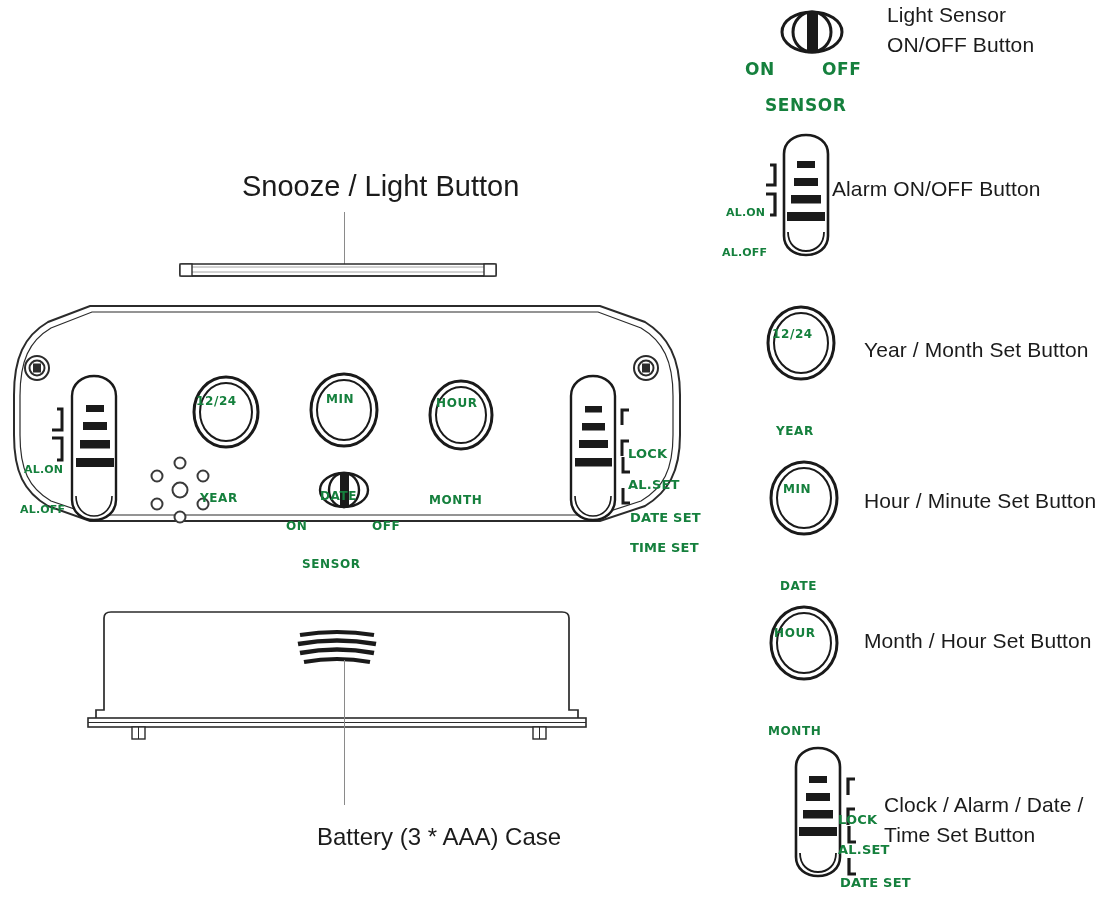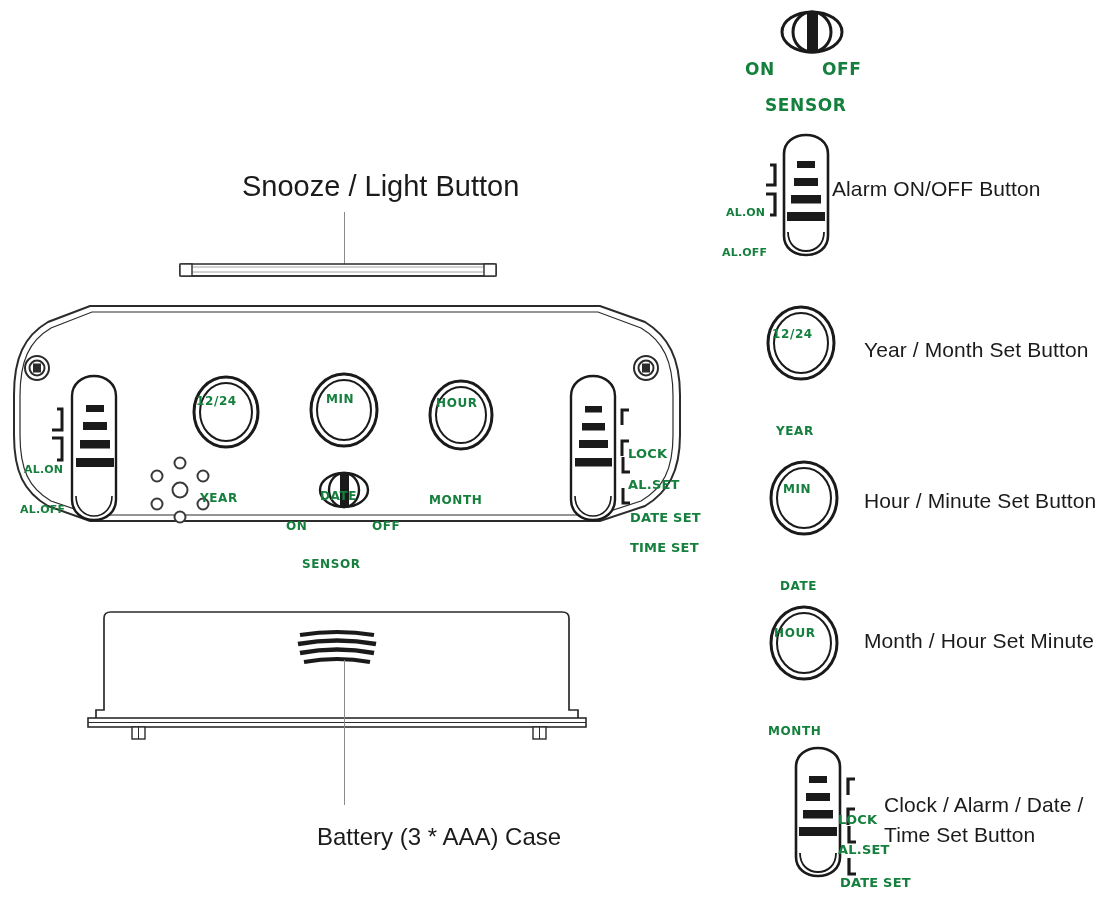--- a/index.html
+++ b/index.html
@@ -233,20 +233,22 @@
   <div class="big-label" style="left:283px; top:823px; font-size:24px;">Battery (3 * AAA) Case</div>
 
   <svg class="abs" style="left:752px; top:6px;" width="120" height="70" viewBox="0 0 120 70">
     <ellipse cx="60" cy="26" rx="30" ry="20" fill="#ffffff" stroke="#1a1a1a" stroke-width="3"></ellipse>
     <ellipse cx="60" cy="26" rx="19" ry="20" fill="#ffffff" stroke="#1a1a1a" stroke-width="3"></ellipse>
     <rect x="55" y="7" width="11" height="39" fill="#1a1a1a"></rect>
   </svg>
   <div class="silk silk-md" style="left:745px; top:20px;">ON</div>
   <div class="silk silk-md" style="left:822px; top:20px;">OFF</div>
   <div class="silk silk-md" style="left:765px; top:56px;">SENSOR</div>
+  <div class="callout-text" style="left:887px; top:0px;">Light Sensor
+ON/OFF Button</div>
 
   <svg class="abs" style="left:766px; top:132px;" width="110" height="130" viewBox="0 0 110 130">
     <path d="M 18 22 C 18 10 28 3 40 3 C 52 3 62 10 62 22
              L 62 104 C 62 116 52 123 40 123 C 28 123 18 116 18 104 Z" fill="#ffffff" stroke="#1a1a1a" stroke-width="2.6"></path>
     <path d="M 22 100 C 22 112 30 119 40 119 C 50 119 58 112 58 100" fill="none" stroke="#1a1a1a" stroke-width="1.8"></path>
     <rect x="31" y="29" width="18" height="7" fill="#1a1a1a"></rect>
     <rect x="28" y="46" width="24" height="8" fill="#1a1a1a"></rect>
     <rect x="25" y="63" width="30" height="8.5" fill="#1a1a1a"></rect>
     <rect x="21" y="80" width="38" height="9" fill="#1a1a1a"></rect>
     <path d="M 0 53 L 9 53 L 9 33 L 4 33" fill="none" stroke="#1a1a1a" stroke-width="3.2"></path>
@@ -271,21 +273,21 @@
   <div class="silk silk-lg" style="left:783px; top:443px;">MIN</div>
   <div class="silk silk-lg" style="left:780px; top:540px;">DATE</div>
   <div class="callout-text" style="left:864px; top:486px;">Hour / Minute Set Button</div>
 
   <svg class="abs" style="left:765px; top:605px;" width="78" height="76" viewBox="0 0 78 76">
     <ellipse cx="39" cy="38" rx="33" ry="36" fill="#ffffff" stroke="#1a1a1a" stroke-width="3"></ellipse>
     <ellipse cx="39" cy="38" rx="27" ry="30" fill="#ffffff" stroke="#1a1a1a" stroke-width="2"></ellipse>
   </svg>
   <div class="silk silk-lg" style="left:774px; top:587px;">HOUR</div>
   <div class="silk silk-lg" style="left:768px; top:685px;">MONTH</div>
-  <div class="callout-text" style="left:864px; top:626px;">Month / Hour Set Minute</div>
+  <div class="callout-text" style="left:864px; top:626px;">Month / Hour Set Button</div>
 
   <svg class="abs" style="left:778px; top:745px;" width="120" height="150" viewBox="0 0 120 150">
     <path d="M 18 22 C 18 10 28 3 40 3 C 52 3 62 10 62 22
              L 62 112 C 62 124 52 131 40 131 C 28 131 18 124 18 112 Z" fill="#ffffff" stroke="#1a1a1a" stroke-width="2.6"></path>
     <path d="M 22 108 C 22 120 30 127 40 127 C 50 127 58 120 58 108" fill="none" stroke="#1a1a1a" stroke-width="1.8"></path>
     <rect x="31" y="31" width="18" height="7" fill="#1a1a1a"></rect>
     <rect x="28" y="48" width="24" height="8" fill="#1a1a1a"></rect>
     <rect x="25" y="65" width="30" height="8.5" fill="#1a1a1a"></rect>
     <rect x="21" y="82" width="38" height="9" fill="#1a1a1a"></rect>
     <path d="M 70 50 L 70 34 L 77 34" fill="none" stroke="#1a1a1a" stroke-width="3.2"></path>

